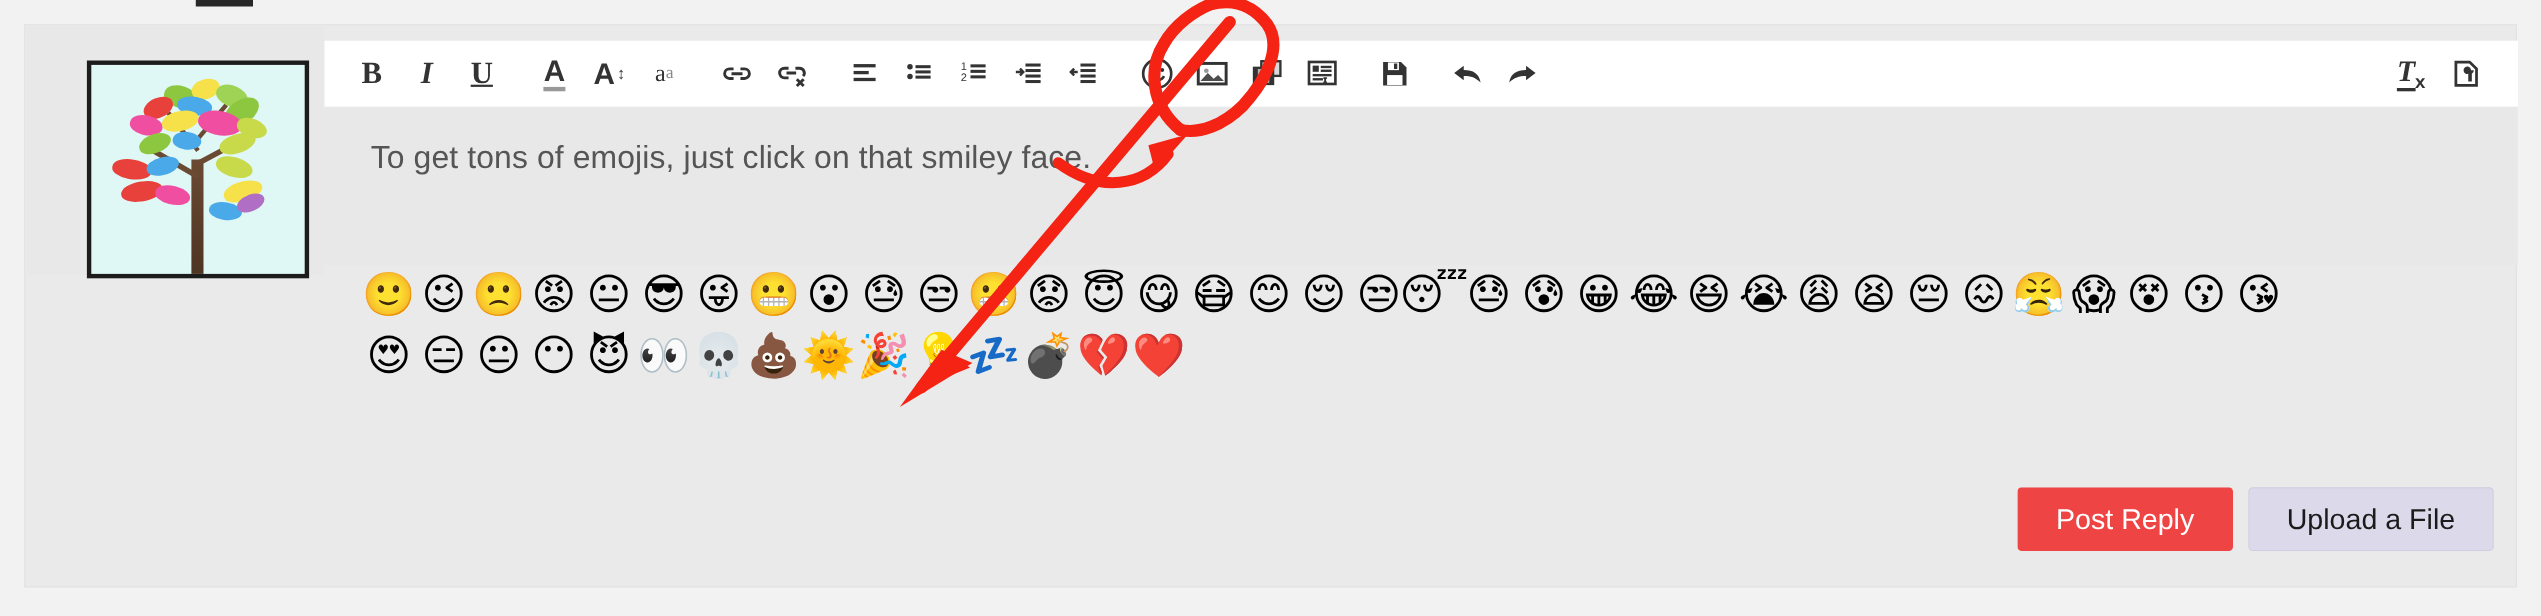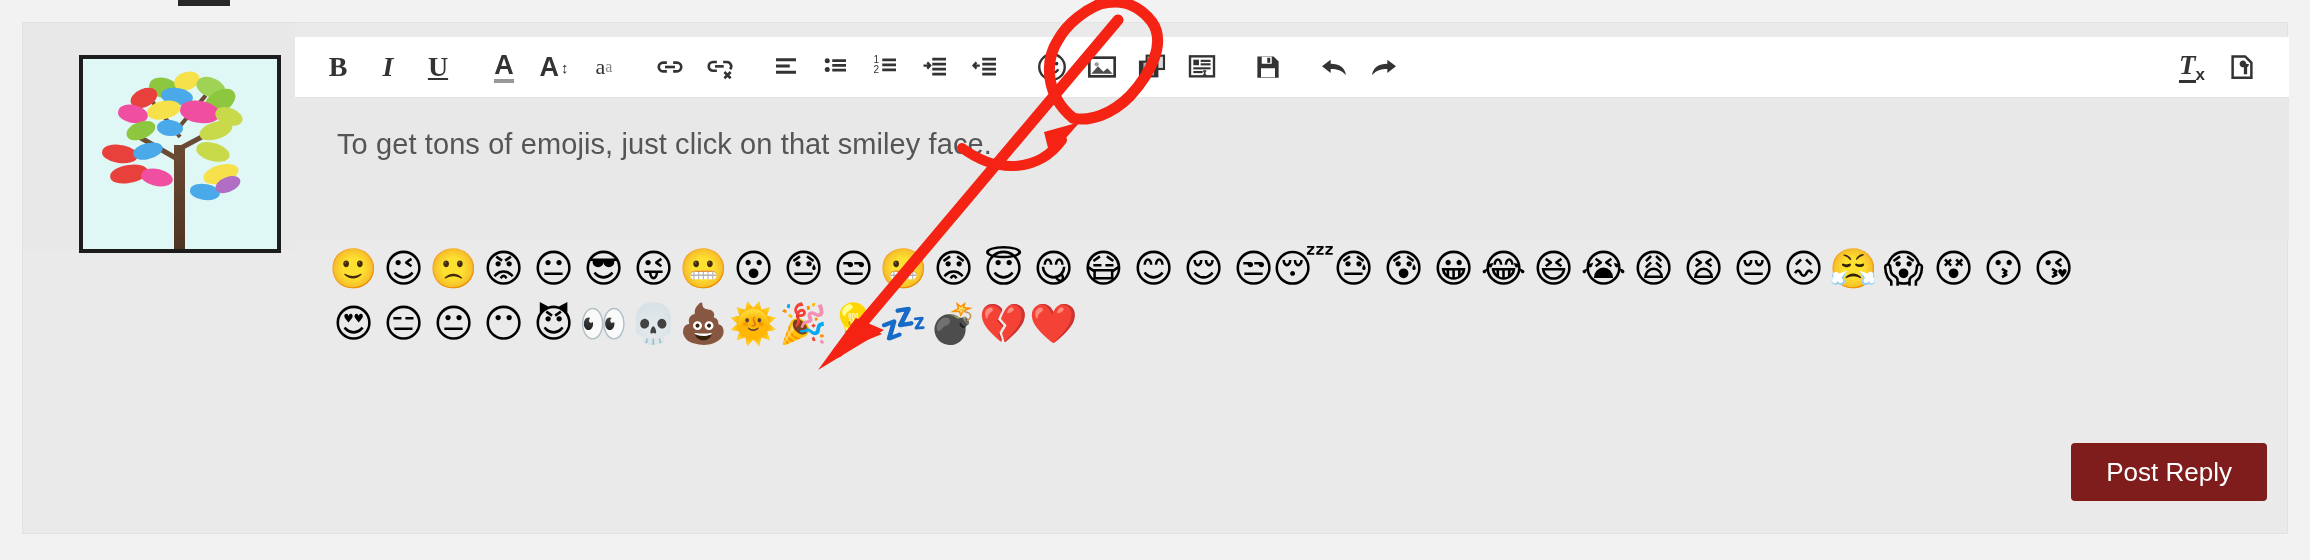--- a/index.html
+++ b/index.html
@@ -116,21 +116,21 @@
     position: absolute; right: 22px; bottom: 34px;
     display: flex; gap: 14px;
   }
   .btn {
     height: 58px; padding: 0 34px;
     display: flex; align-items: center; justify-content: center;
     font-size: 26px; border-radius: 4px; cursor: pointer;
     border: 1px solid transparent;
     white-space: nowrap;
   }
-  .btn-primary { background: #7f1d1d; color: #ffffff; }
+  .btn-primary { background: #ef4444; color: #ffffff; }
   .btn-secondary { background: #dcdaea; color: #1b1b1b; border-color: #cfcde0; }
 
   
   .annot { position: absolute; left: 0; top: 0; width: 2310px; height: 560px; pointer-events: none; }
 </style>
 </head>
 <body>
 
 <div id="root">
 
@@ -390,20 +390,21 @@
             <div class="emoji">💡</div>
             <div class="emoji">💤</div>
             <div class="emoji">💣</div>
             <div class="emoji">💔</div>
             <div class="emoji">❤️</div>
           </div>
       </div>
 
       <div class="btn-bar">
         <div class="btn btn-primary">Post Reply</div>
+        <div class="btn btn-secondary">Upload a File</div>
       </div>
 
     </div>
   </div>
 
   <svg class="annot" viewBox="0 0 2310 560">
     <path d="M1073 118 C1046 96, 1044 62, 1058 40 C1068 22, 1086 10, 1100 4" fill="none" stroke="#f42314" stroke-width="11" stroke-linecap="round"></path>
     <path d="M1100 4 C1122 -2, 1140 6, 1152 22 C1166 42, 1152 72, 1130 96 C1112 114, 1090 122, 1073 118" fill="none" stroke="#f42314" stroke-width="11" stroke-linecap="round"></path>
     <path d="M1118 20 L838 352" fill="none" stroke="#f42314" stroke-width="11" stroke-linecap="round"></path>
     <path d="M838 352 L882 334 L862 322 Z" fill="#f42314"></path>

